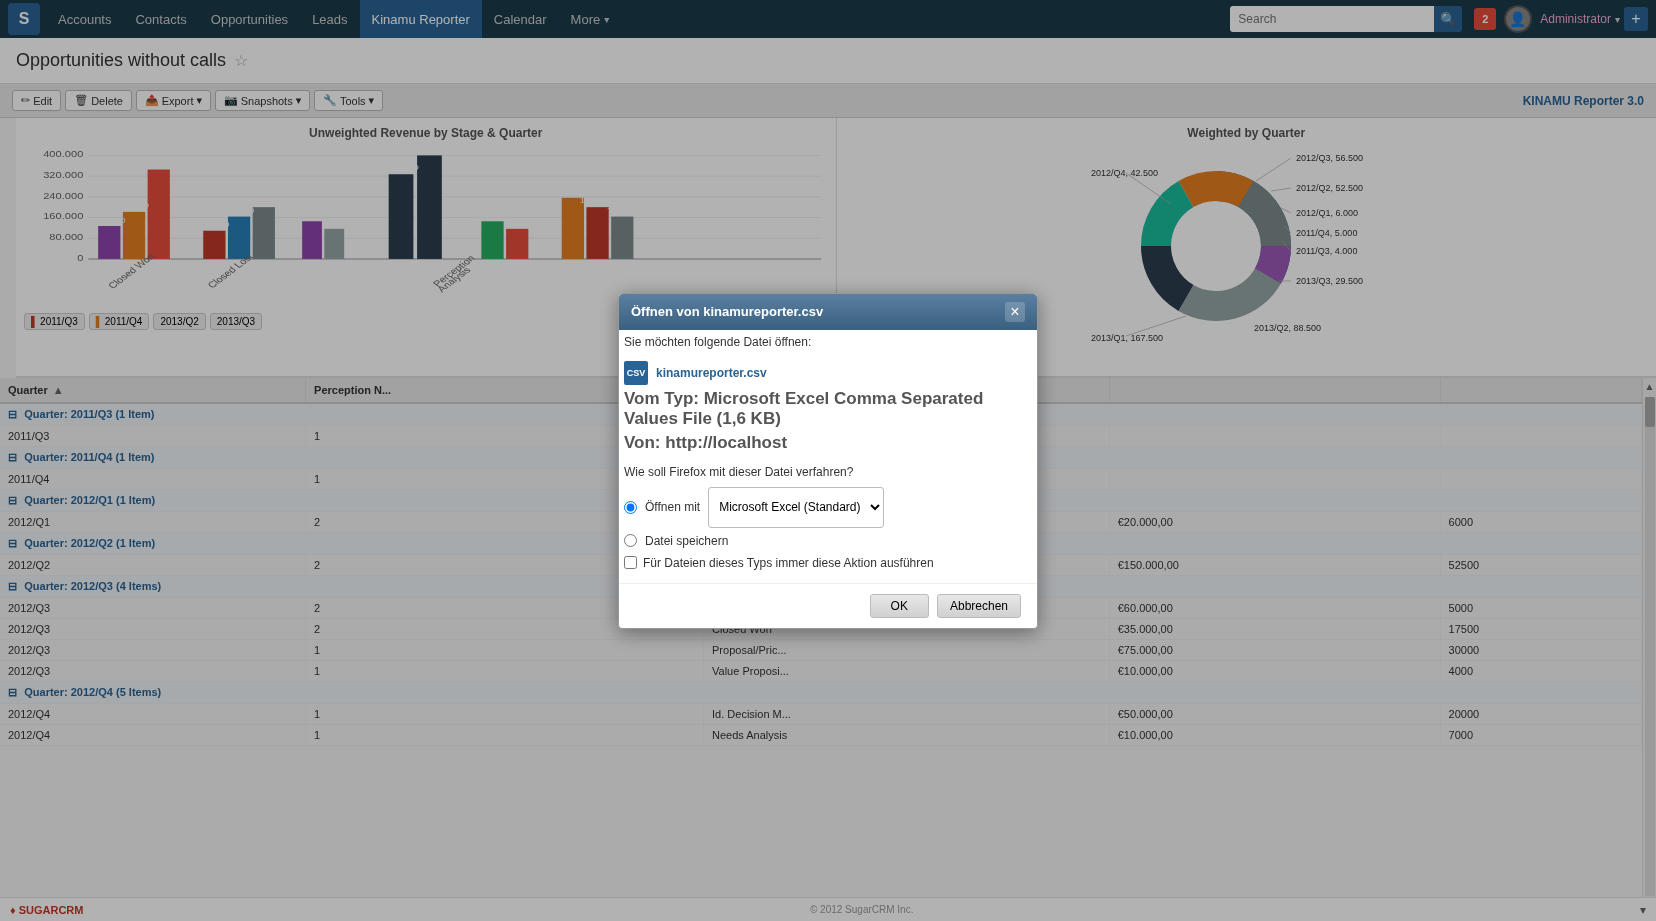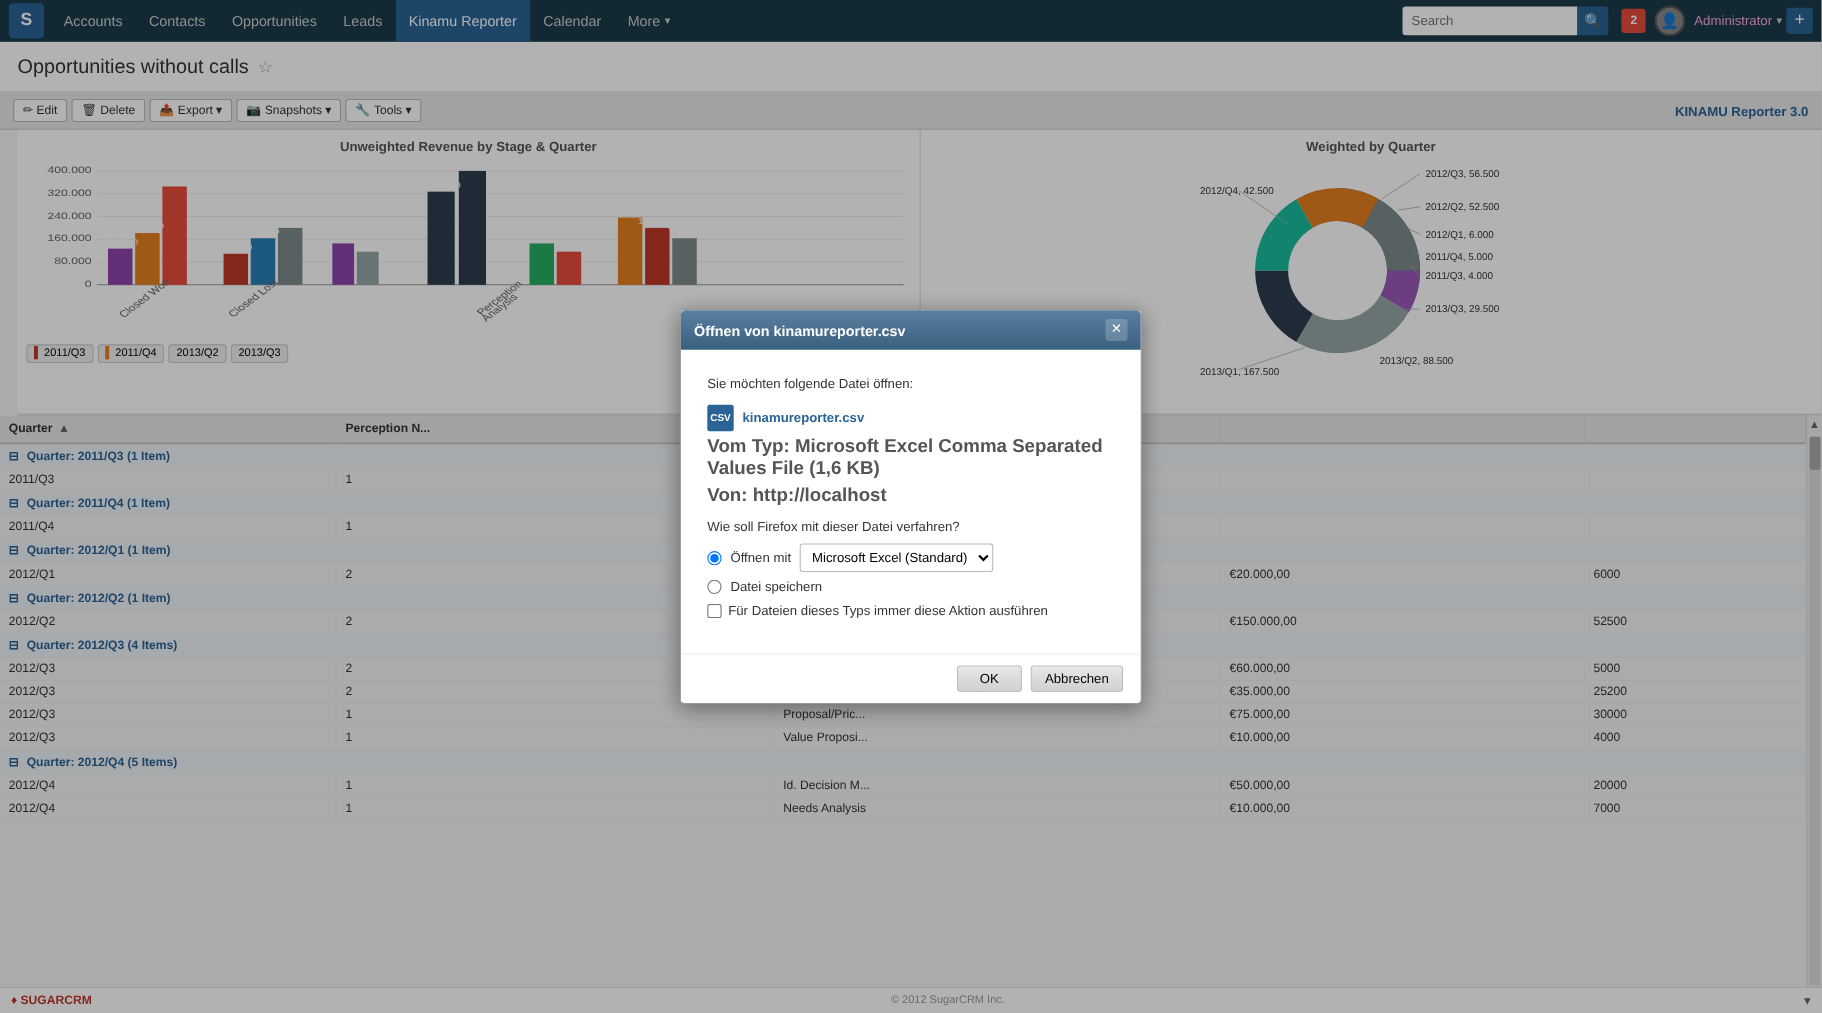--- a/index.html
+++ b/index.html
@@ -46,21 +46,21 @@
       font-size: 13px;
     }
     .nav-item.active { background: #2a6496; color: #fff; }
     .nav-item .arrow { margin-left: 4px; font-size: 10px; }
     .nav-search {
       display: flex;
       align-items: center;
       margin-left: auto;
     }
     .nav-search input {
-      width: 159px;
+      width: 204px;
       height: 26px;
       padding: 2px 8px;
       border: none;
       border-radius: 3px 0 0 3px;
       font-size: 12px;
       background: #fff;
     }
     .nav-search-btn {
       height: 26px;
       width: 28px;
@@ -350,21 +350,21 @@
       width: 20px;
       height: 20px;
       background: rgba(255,255,255,0.2);
       border-radius: 3px;
       display: flex;
       align-items: center;
       justify-content: center;
     }
 
     .modal-body {
-      padding: 24px;
+      padding: 5px;
     }
     .modal-desc {
       font-size: 12px;
       color: #333;
       margin-bottom: 12px;
     }
     .file-row {
       display: flex;
       align-items: center;
       margin-bottom: 4px;
@@ -403,21 +403,21 @@
     .radio-row {
       display: flex;
       align-items: center;
       margin: 6px 0;
       gap: 8px;
     }
     .radio-row input[type="radio"] { cursor: pointer; }
     .radio-label { font-size: 12px; color: #333; }
 
     .open-with-select {
-      height: 26px;
+      height: 41px;
       padding: 2px 6px;
       border: 1px solid #bbb;
       border-radius: 3px;
       font-size: 12px;
       background: #fff;
       min-width: 160px;
     }
 
     .checkbox-row {
       display: flex;
@@ -753,21 +753,21 @@
       <td>2</td>
       <td>Closed Lost</td>
       <td>€60.000,00</td>
       <td>5000</td>
     </tr>
             <tr>
       <td>2012/Q3</td>
       <td>2</td>
       <td>Closed Won</td>
       <td>€35.000,00</td>
-      <td>25200</td>
+      <td>17500</td>
     </tr>
             <tr>
       <td>2012/Q3</td>
       <td>1</td>
       <td>Proposal/Pric...</td>
       <td>€75.000,00</td>
       <td>30000</td>
     </tr>
             <tr>
       <td>2012/Q3</td>

